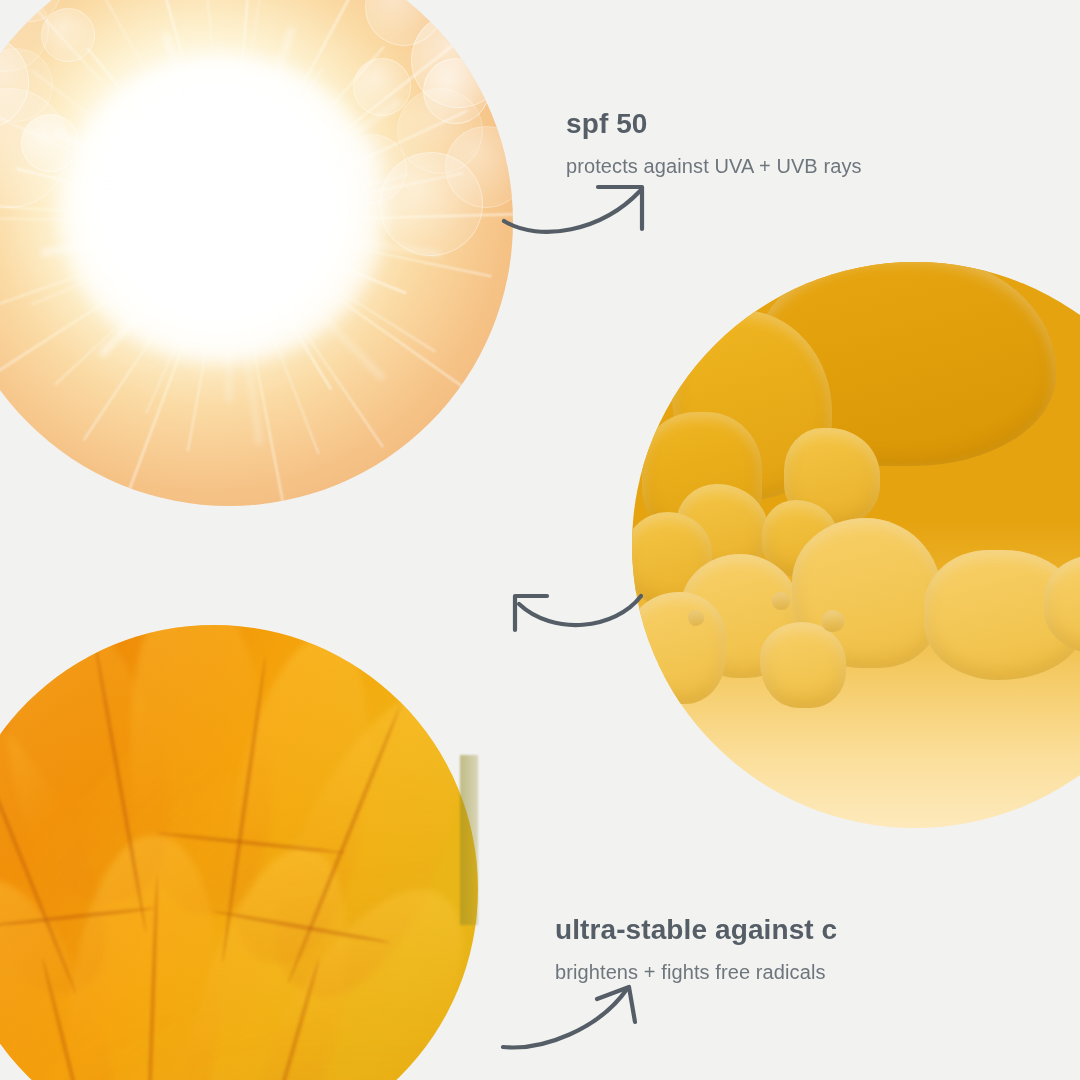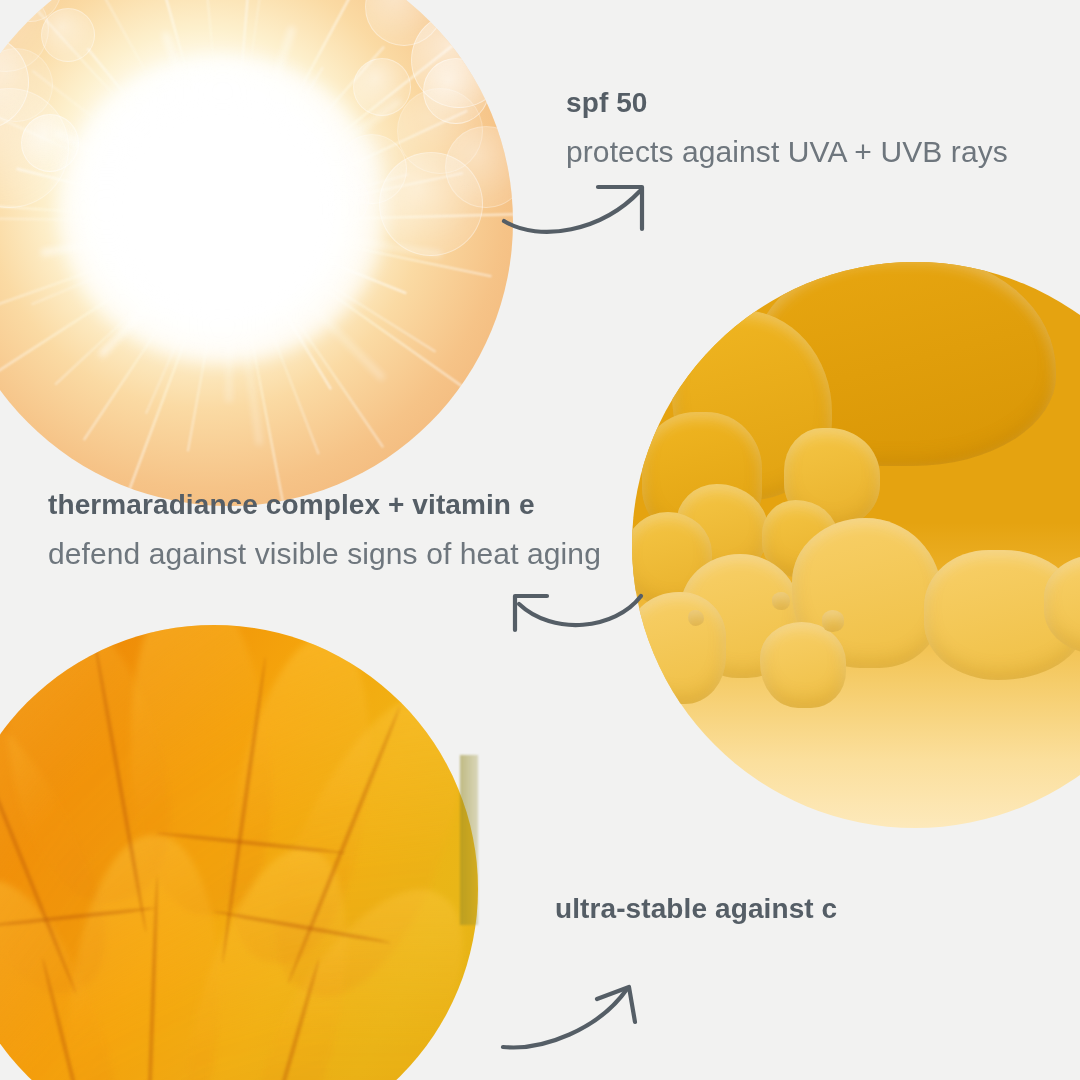--- a/index.html
+++ b/index.html
@@ -73,27 +73,27 @@
     border-radius:50%;
     filter:blur(1.6px);
   }
   #citrus-band {
     position:absolute; left:460px; top:755px; width:18px; height:170px;
     background:linear-gradient(to right, rgba(150,140,40,0.55), rgba(160,150,55,0.30));
     filter:blur(1px);
   }
 
   
-  .block { position:absolute; }
+  .block { position:absolute;margin-top:21px; }
   .heading {
     font-size:28px; font-weight:bold; color:#555e66;
     letter-spacing:0.1px; white-space:nowrap; line-height:1.2;
   }
   .subheading {
-    font-size:30px; font-weight:300; color:#6e767d;
+    font-size:20px; font-weight:300; color:#6e767d;
     letter-spacing:0.1px; white-space:nowrap; line-height:1.25;
     margin-top:13px;
   }
 
   #block-spf     { left:566px; top:86px; }
   #block-thermo  { left:48px;  top:488px; }
   #block-vitc    { left:555px; top:892px; }
 
   
   .arrow { position:absolute; overflow:visible; }
@@ -228,32 +228,29 @@
   <div class="block" id="block-spf">
     <div class="heading">spf 50</div>
     <div class="subheading">protects against UVA + UVB rays</div>
   </div>
 
   <svg class="arrow" id="arrow-spf" viewBox="0 0 170 80">
     <path d="M4,56 C40,78 102,66 140,26"></path>
     <path d="M98,22 L142,22 L142,64"></path>
   </svg>
 
-  <div class="block" id="block-thermo">
-    <div class="heading">thermaradiance complex + vitamin e</div>
-    <div class="subheading">defend against visible signs of heat aging</div>
-  </div>
 
   <svg class="arrow" id="arrow-thermo" viewBox="0 0 140 65">
     <path d="M136,18 C110,52 48,58 14,26"></path>
     <path d="M42,18 L10,18 L10,52"></path>
   </svg>
 
   <div class="block" id="block-vitc">
     <div class="heading">ultra-stable against c</div>
+    <div class="subheading">brightens + fights free radicals</div>
   </div>
 
   <svg class="arrow" id="arrow-vitc" viewBox="0 0 160 80">
     <path d="M8,72 C48,76 104,54 132,14"></path>
     <path d="M102,24 L134,12 L140,47"></path>
   </svg>
 
 </div>
 
 </body></html>

